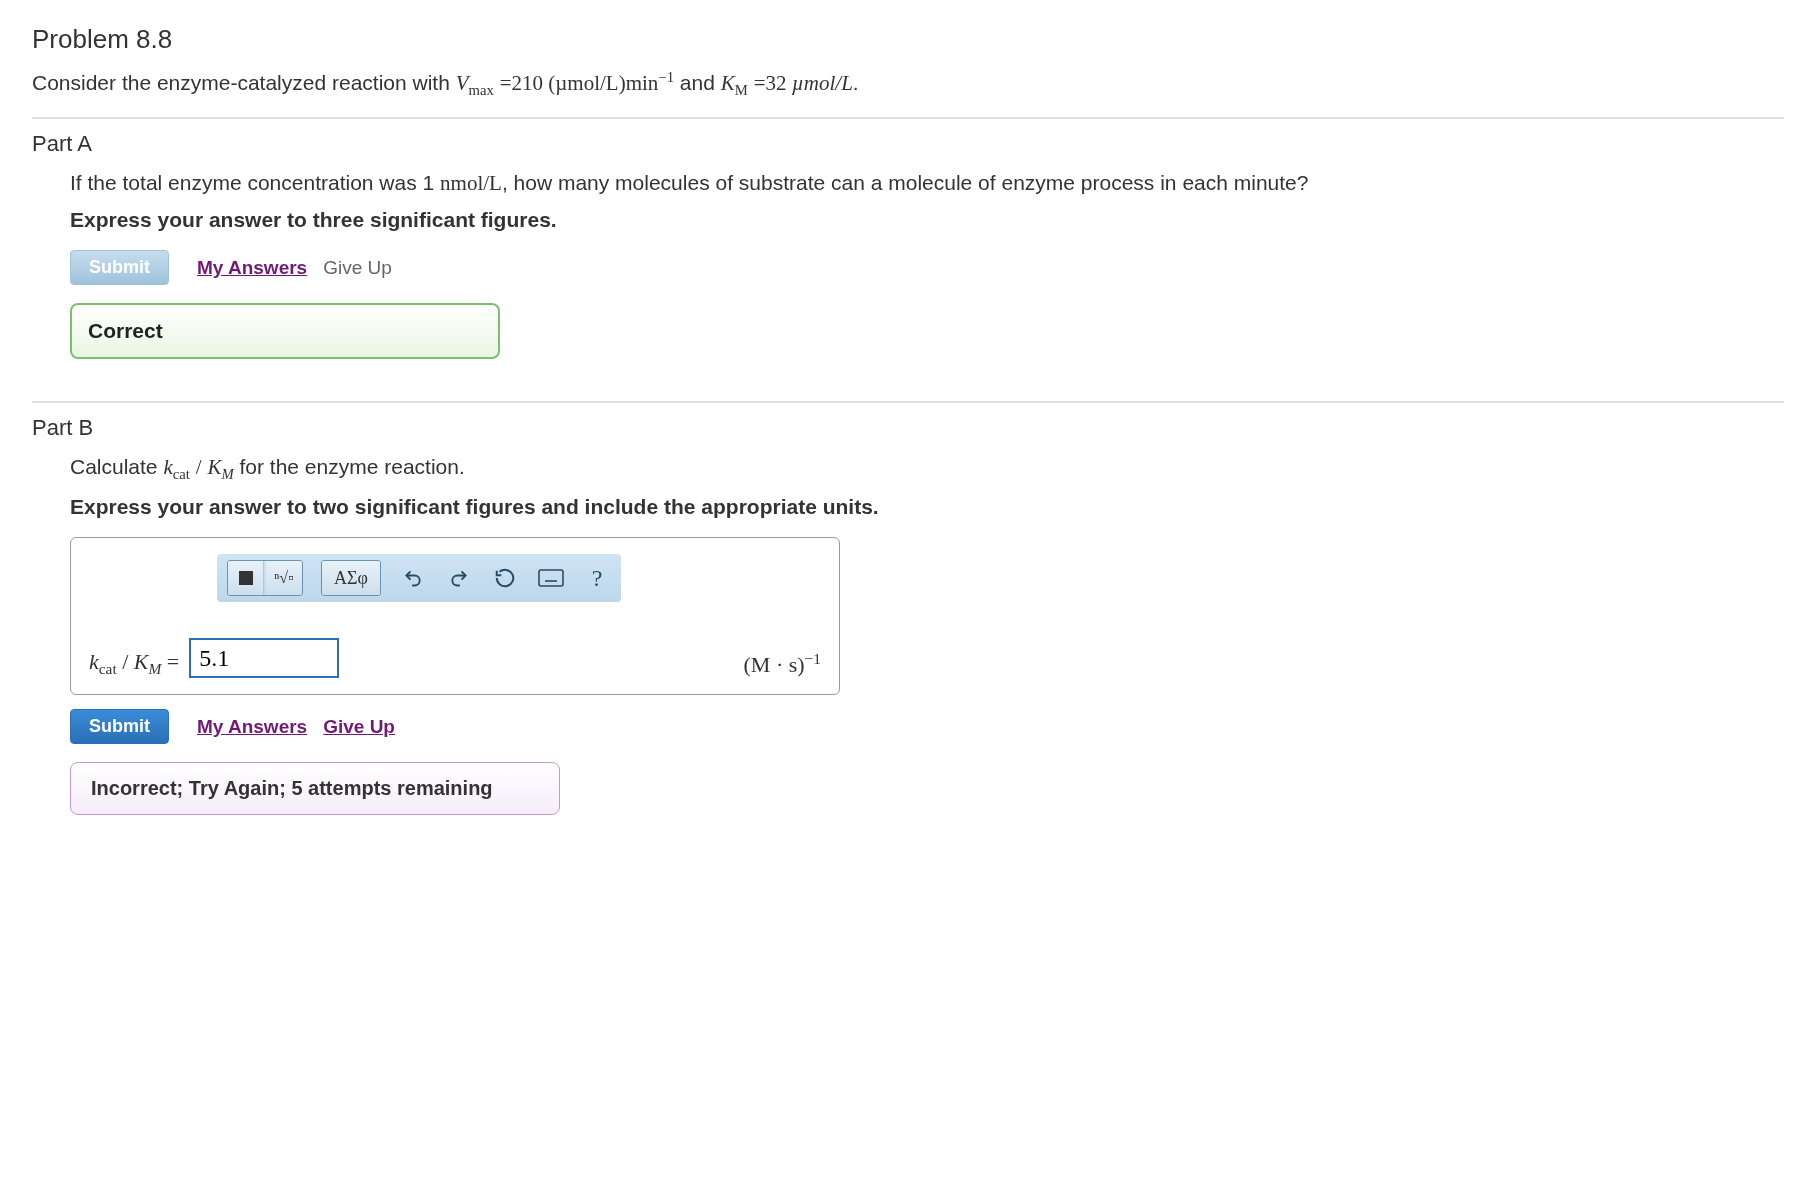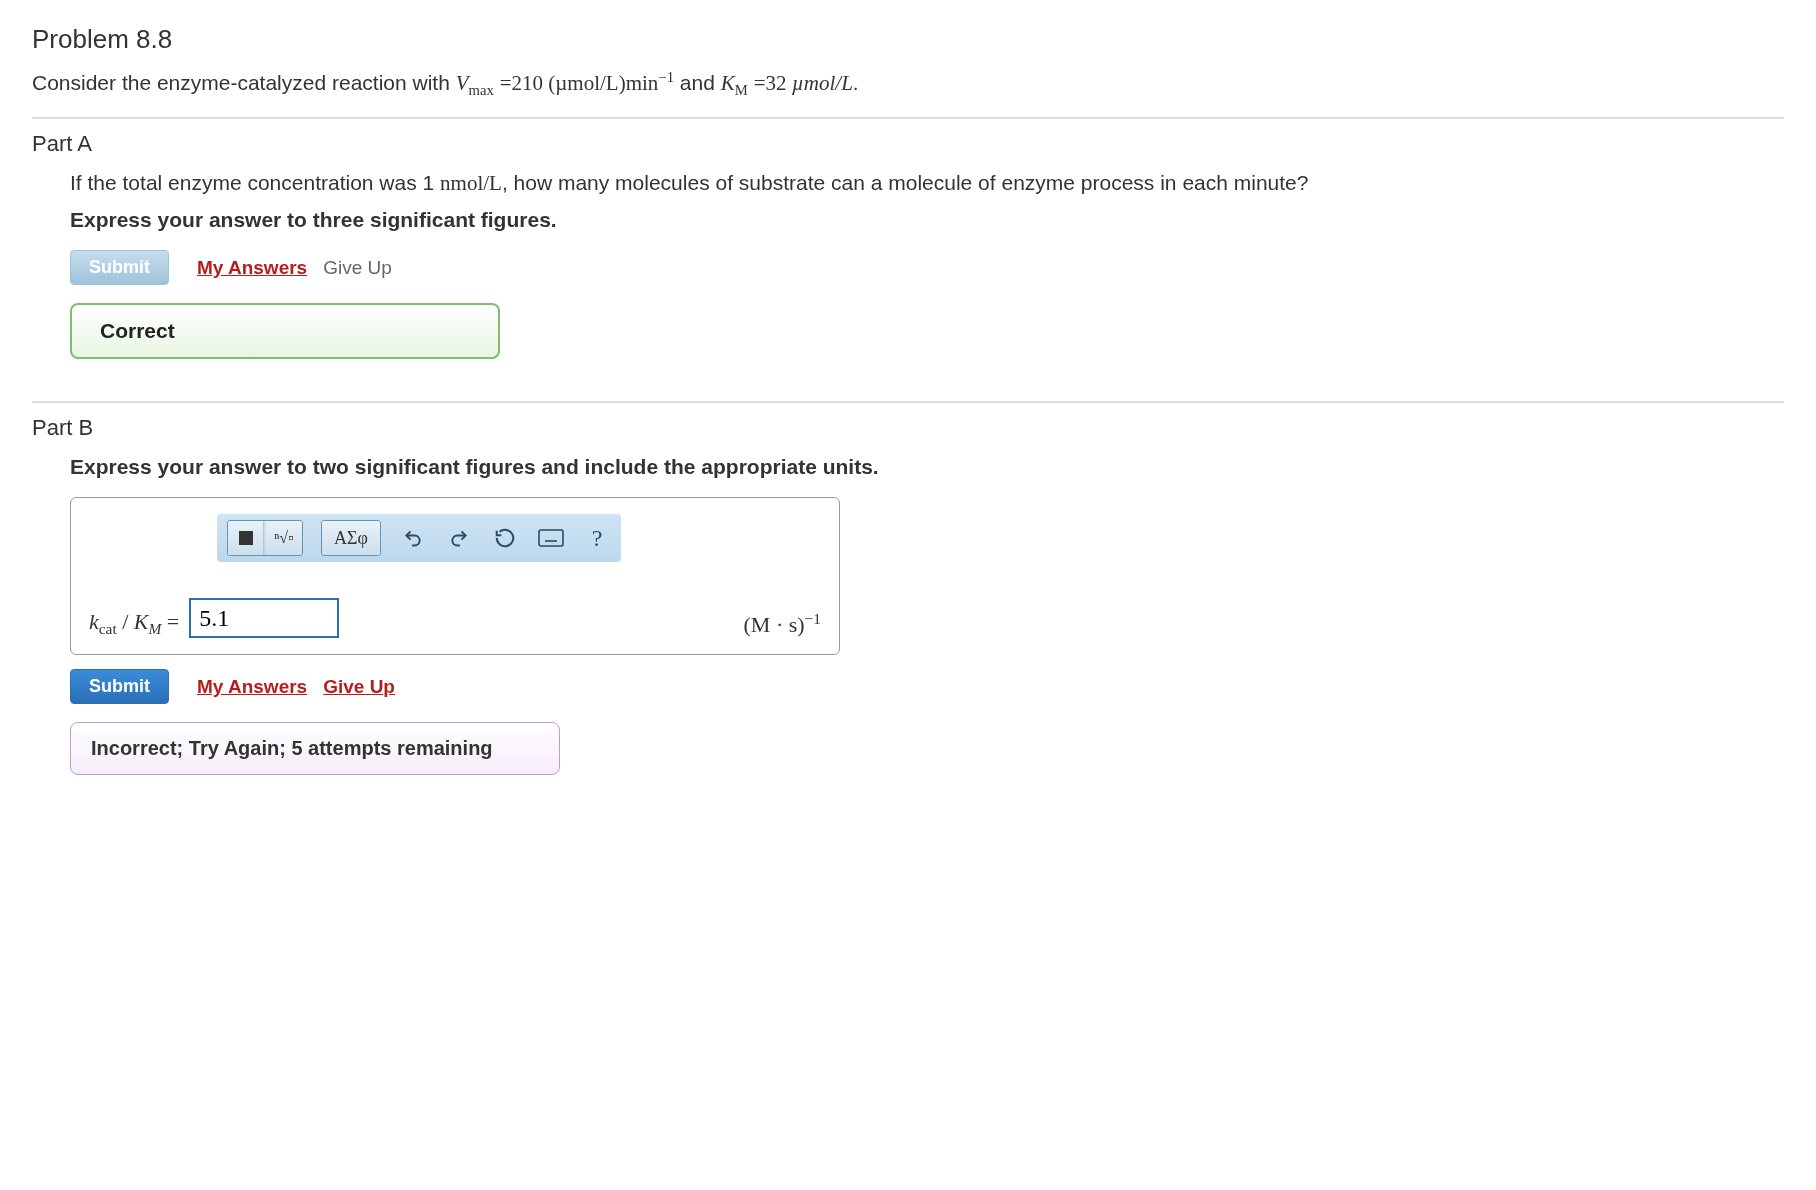--- a/index.html
+++ b/index.html
@@ -73,39 +73,39 @@
   .btn-blue {
     background: linear-gradient(#3a8cd8, #2b6fb8);
     border-color: #2b6fb8;
   }
   .btn-disabled {
     background: linear-gradient(#c6ddec, #9fc2dc);
     border-color: #9fc2dc;
     cursor: default;
   }
   .link {
-    color: #b91c1c;
+    color: #701a75;
     text-decoration: underline;
     font-weight: bold;
     cursor: pointer;
     font-size: 19px;
   }
   .link-plain {
     color: #666;
     text-decoration: none;
     font-weight: normal;
     cursor: pointer;
     font-size: 19px;
   }
   .feedback-correct {
     margin-top: 18px;
     border: 2px solid #7bc06e;
     border-radius: 8px;
     background: linear-gradient(#fff, #e9f6e2);
-    padding: 14px 28px;
+    padding: 14px 16px;
     width: 430px;
     font-weight: bold;
     font-size: 21px;
     color: #222;
   }
   .feedback-incorrect {
     margin-top: 18px;
     border: 1px solid #c49ad0;
     border-radius: 8px;
     background: linear-gradient(#fff, #f6ecf9);
@@ -228,20 +228,27 @@
   </div>
 
   <div class="feedback-correct">Correct</div>
 </div>
 
 <div class="part-gap"></div>
 <hr class="divider">
 
 <div class="part-title">Part B</div>
 <div class="part-body">
+  <div class="question-text">
+    <span>Calculate </span>
+    <span class="serif math-ital">k</span><sub class="serif">cat</sub>
+    <span class="serif">/</span>
+    <span class="serif math-ital">K</span><sub class="serif math-ital">M</sub>
+    <span> for the enzyme reaction.</span>
+  </div>
   <div class="instruction">Express your answer to two significant figures and include the appropriate units.</div>
 
   <div class="entry-box">
     <div class="toolbar-strip">
       <span class="tool-group">
         <button class="tool-btn">
           <span style="display:inline-block;width:14px;height:14px;background:#333"></span>
         </button>
         <button class="tool-btn">
           <span style="font-size:16px">ⁿ√▫</span>

